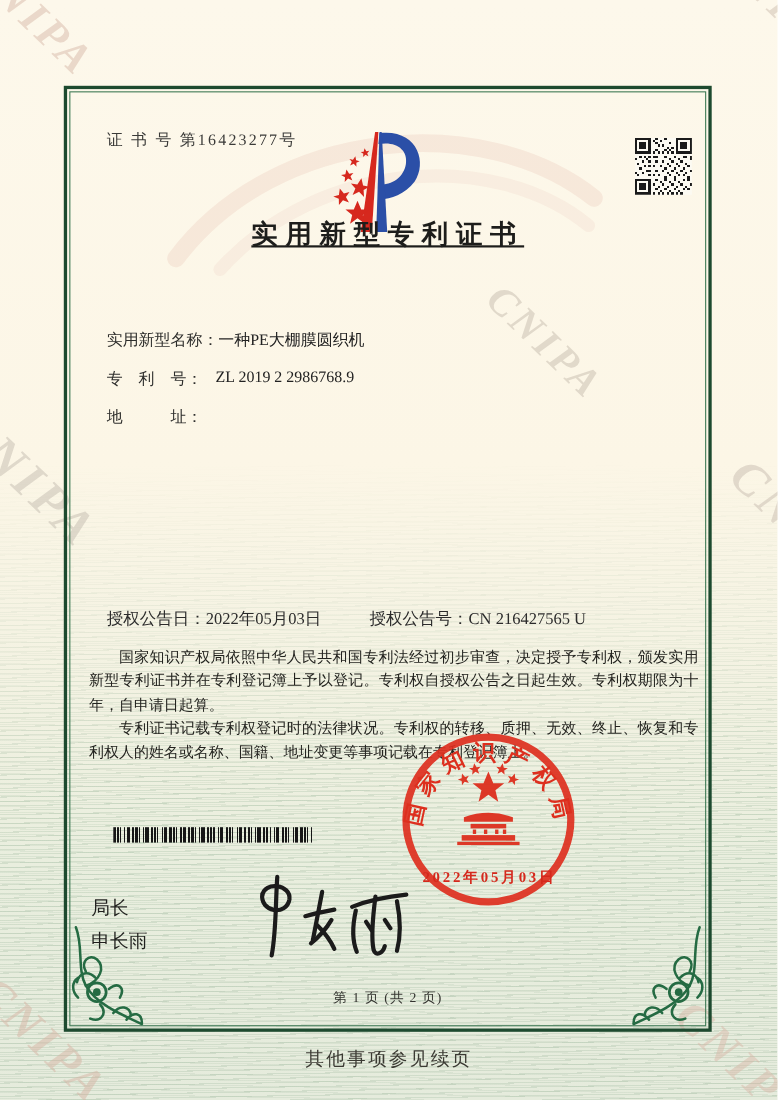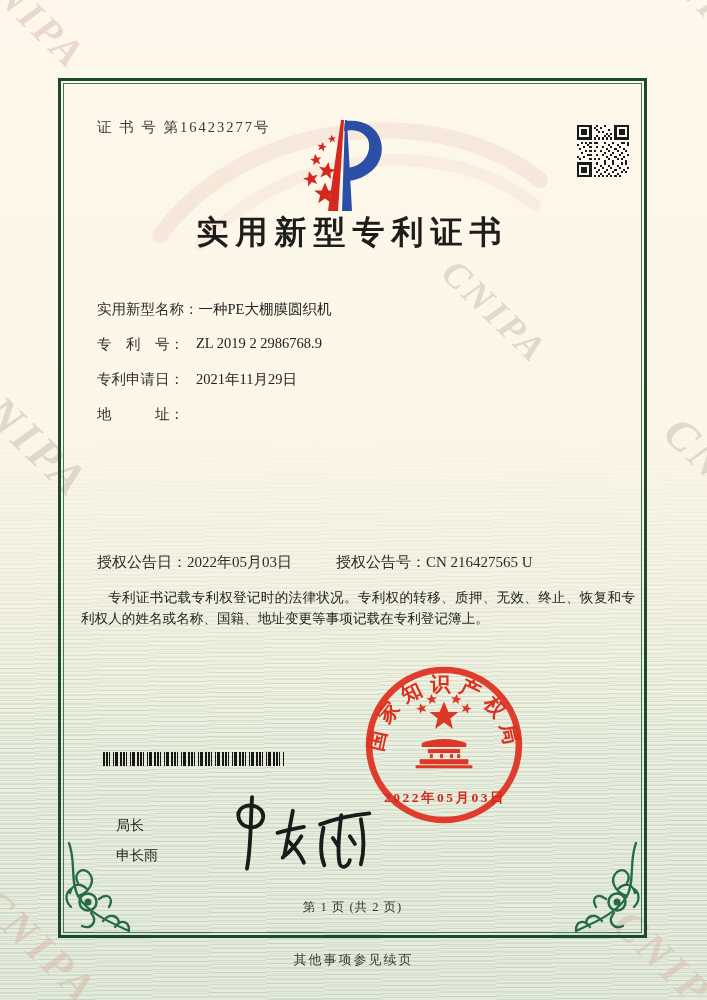--- a/index.html
+++ b/index.html
@@ -33,22 +33,22 @@
     border:3px solid #1d4a2f;
     box-sizing:border-box;
   }
   .frame::after{
     content:"";position:absolute;inset:2px;border:1px solid #3f7a55;pointer-events:none;
   }
   .cert-no{position:absolute;left:36px;top:37px;font-size:14.5px;letter-spacing:2px;color:#3a3a38;}
   .logo{position:absolute;left:228px;top:34px;}
   .qr{position:absolute;left:516px;top:44px;}
   .doc-title{
-    position:absolute;left:0;top:130px;width:100%;
-    text-align:center;font-size:32px;font-weight:700;letter-spacing:7px;color:#1d1d1b;
+    position:absolute;left:0;top:116px;width:100%;
+    text-align:center;font-size:24px;font-weight:700;letter-spacing:7px;color:#1d1d1b;text-decoration:underline;
   }
   .fields{position:absolute;left:36px;top:219px;display:flex;flex-direction:column;gap:16px;font-size:14.5px;}
   .frow{display:flex;white-space:nowrap;}
   .flabel{display:inline-block;min-width:99px;color:#2e2e2c;}
   .fvalue{color:#222;}
   .grant-row{position:absolute;left:36px;top:472px;font-size:15px;white-space:nowrap;}
   .grant-row .second{margin-left:44px;}
   .body-text{
     position:absolute;left:20px;top:506px;width:554px;
     font-size:13.6px;line-height:21.4px;text-align:justify;color:#23231f;
@@ -56,37 +56,37 @@
   .body-text p{margin:0;text-indent:2em;}
   .barcode{
     position:absolute;left:42px;top:671px;width:181px;height:14px;
     background:repeating-linear-gradient(90deg,
       #161616 0 2px,transparent 2px 3px,
       #161616 3px 5px,transparent 5px 6px,
       #161616 6px 7px,transparent 7px 10px,
       #161616 10px 11px,transparent 11px 12px,
       #161616 12px 15px,transparent 15px 17px);
   }
-  .signer{position:absolute;left:55px;top:730px;font-size:14px;line-height:30px;color:#1f1f1d;}
+  .signer{position:absolute;left:22px;top:730px;font-size:17px;line-height:30px;color:#1f1f1d;}
   .signature{position:absolute;left:150px;top:706px;}
   .seal{position:absolute;left:363px;top:664px;}
   .seal-date{
     position:absolute;left:384px;top:789px;width:200px;
     font-size:13.5px;letter-spacing:2.5px;color:#d5281c;font-weight:700;white-space:nowrap;
   }
   .ornament{position:absolute;bottom:-2px;}
   .ornament.left{left:0;}
   .ornament.right{right:0;transform:scaleX(-1);}
   .page-footer{
     position:absolute;left:0;bottom:19px;width:100%;
     text-align:center;font-size:12.5px;letter-spacing:1px;color:#33332f;
   }
   .continuation{
     position:absolute;left:0;top:951px;width:100%;
-    text-align:center;font-size:13px;letter-spacing:2px;color:#3b3a33;
+    text-align:center;font-size:17px;letter-spacing:2px;color:#3b3a33;
   }
   .pink-arc{position:absolute;left:140px;top:85px;pointer-events:none;}
 </style>
 </head>
 <body>
 
 <div class="page">
 
   <div class="waves"></div>
 
@@ -152,33 +152,30 @@
     <div class="fields">
       <div class="frow">
         <span class="flabel">实用新型名称：</span>
         <span class="fvalue">一种PE大棚膜圆织机</span>
       </div>
       <div class="frow">
         <span class="flabel">专　利　号：</span>
         <span class="fvalue">ZL 2019 2 2986768.9</span>
       </div>
       <div class="frow">
-        <span class="flabel">专利申请日：</span>
-        <span class="fvalue">2021年11月29日</span>
-      </div>
-      <div class="frow">
         <span class="flabel">地　　　址：</span>
       </div>
     </div>
 
     <div class="grant-row">
       <span>授权公告日：</span><span>2022年05月03日</span><span class="second">授权公告号：</span><span>CN 216427565 U</span>
     </div>
 
     <div class="body-text">
+      <p>国家知识产权局依照中华人民共和国专利法经过初步审查，决定授予专利权，颁发实用新型专利证书并在专利登记簿上予以登记。专利权自授权公告之日起生效。专利权期限为十年，自申请日起算。</p>
       <p>专利证书记载专利权登记时的法律状况。专利权的转移、质押、无效、终止、恢复和专利权人的姓名或名称、国籍、地址变更等事项记载在专利登记簿上。</p>
     </div>
 
     <div class="barcode"></div>
 
     <div class="signer">
       <div>局长</div>
       <div>申长雨</div>
     </div>
 

